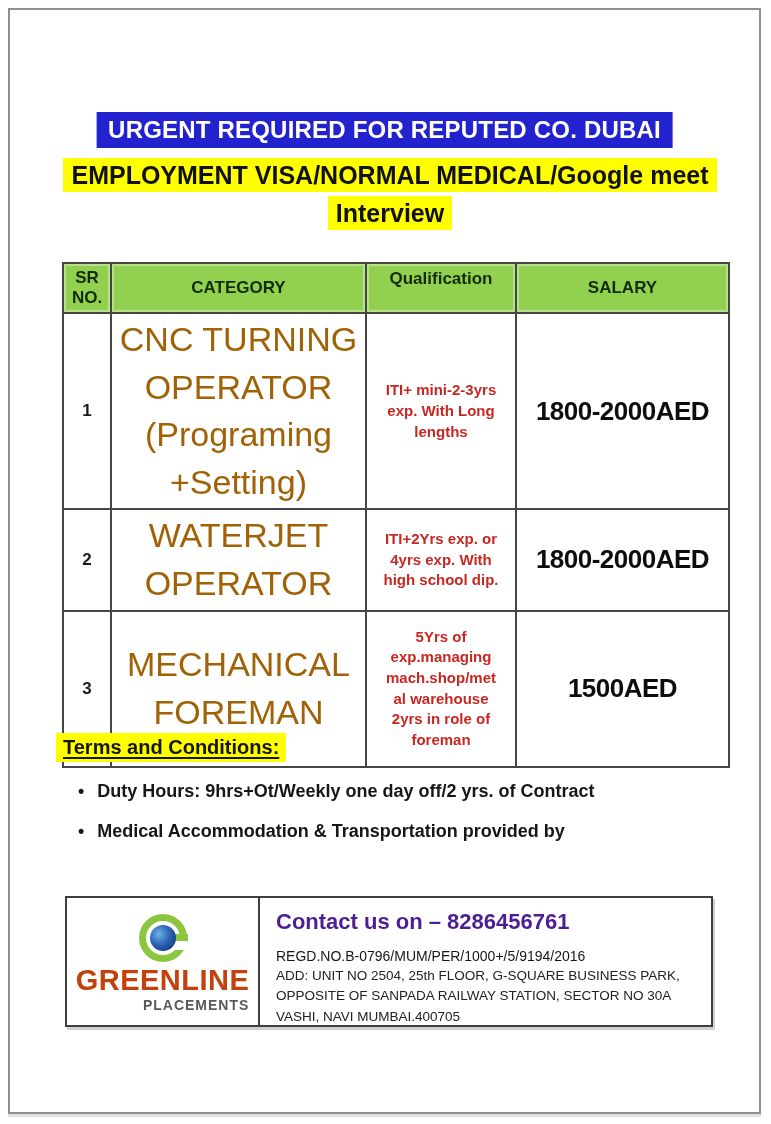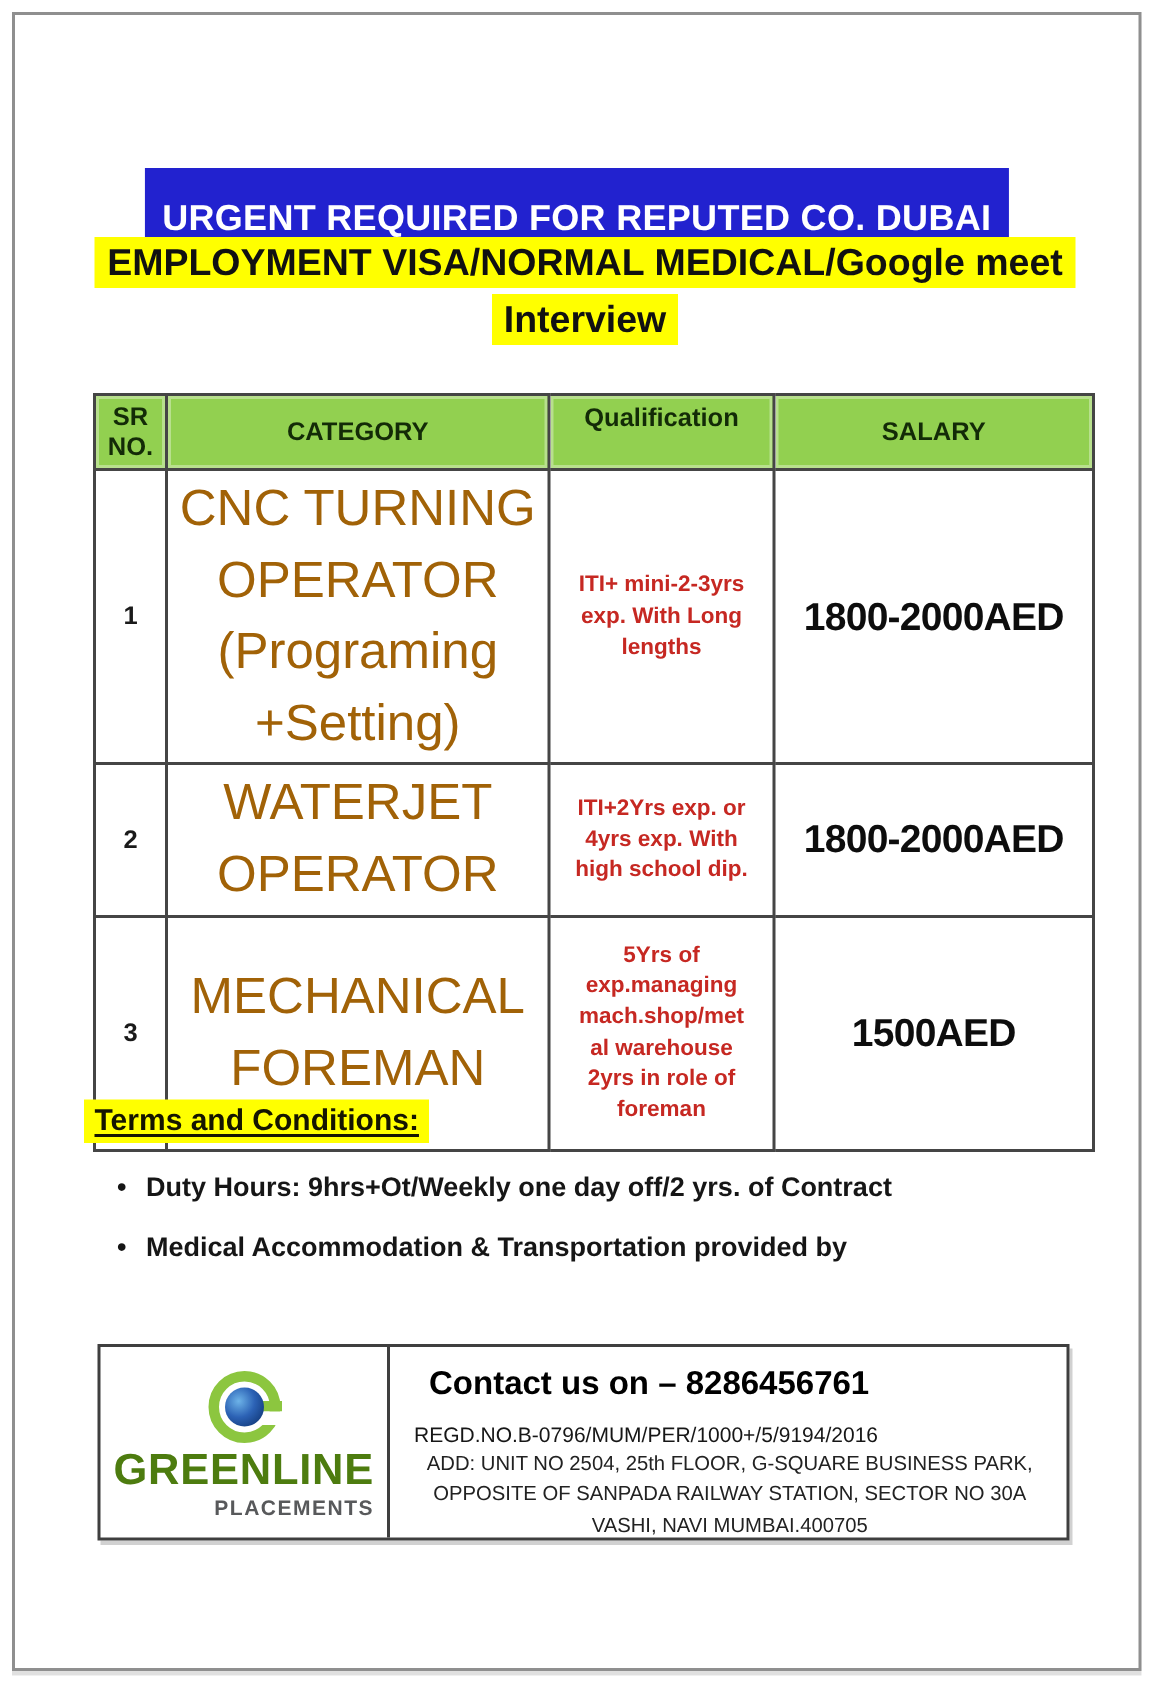--- a/index.html
+++ b/index.html
@@ -11,21 +11,21 @@
   .sheet{
     position:absolute;left:8px;top:8px;width:753px;height:1106px;
     border:2px solid #8f8f8f;box-sizing:border-box;background:#fff;
     box-shadow:0 3px 0 rgba(0,0,0,0.12);
   }
 
   
   .banner{
     position:absolute;top:102px;left:50%;transform:translateX(-50%);
     background:#2222cf;color:#fff;font-size:24px;font-weight:bold;
-    padding:20px 12px;white-space:nowrap;letter-spacing:0.2px;
+    padding:4px 12px;white-space:nowrap;letter-spacing:0.2px;
   }
   .headline{
     position:absolute;top:146px;left:0;right:0;text-align:center;
     font-size:25px;font-weight:bold;line-height:38px;color:#111;
   }
   .headline .hl{
     background:#ffff00;padding:3px 8px;
   }
   .headline .line{margin:0;padding-left:11px;}
 
@@ -97,32 +97,32 @@
   }
   .logo-notch{
     position:absolute;right:-1px;top:27px;width:14px;height:9px;background:#ffffff;
   }
   .logo-globe{
     position:absolute;left:11px;top:11px;width:26px;height:26px;border-radius:50%;
     background:radial-gradient(circle at 35% 35%, #6db3e8 0%, #2c62b5 45%, #123a7a 85%);
   }
   .brand-block{width:fit-content;}
   .brand{
-    font-size:29px;font-weight:bold;color:#4d7c0f;letter-spacing:0.5px;line-height:1.05;
+    font-size:29px;font-weight:bold;color:#c2410c;letter-spacing:0.5px;line-height:1.05;
   }
   .brand-sub{
     font-size:14px;font-weight:bold;color:#58595b;text-align:right;
     letter-spacing:1px;margin-top:2px;
   }
   .contact-cell{flex:1;padding:11px 14px 6px 16px;box-sizing:border-box;}
   .contact-heading{
-    font-size:22px;font-weight:bold;margin:0 0 13px 10px;color:#000000;
+    font-size:22px;font-weight:bold;margin:0 0 13px 0;color:#4c1d95;
   }
   .regd{font-size:14px;font-weight:normal;margin:0 0 2px 0;color:#161616;}
-  .address{font-size:13.5px;line-height:1.5;margin:0;color:#222;max-width:445px;text-align:center;}
+  .address{font-size:13.5px;line-height:1.5;margin:0;color:#222;max-width:445px;}
 </style>
 </head>
 <body>
 
 <div class="sheet">
 
   <div class="banner">URGENT REQUIRED FOR REPUTED CO. DUBAI</div>
 
   <div class="headline">
     <div class="line"><span class="hl">EMPLOYMENT VISA/NORMAL MEDICAL/Google meet</span></div>

